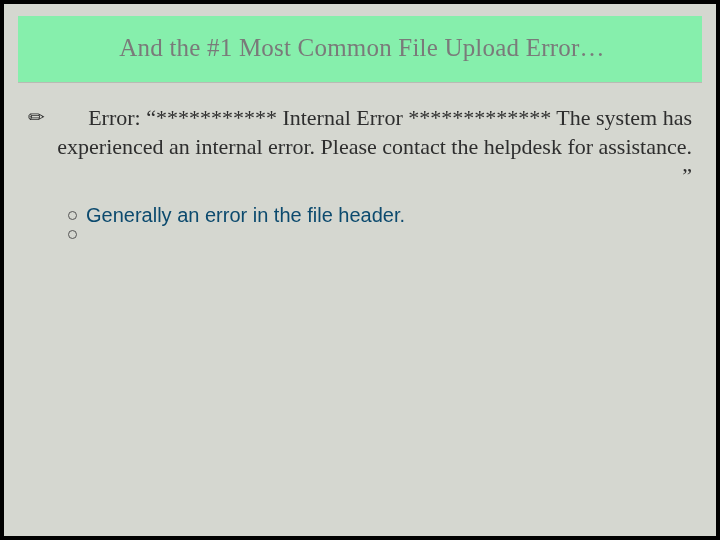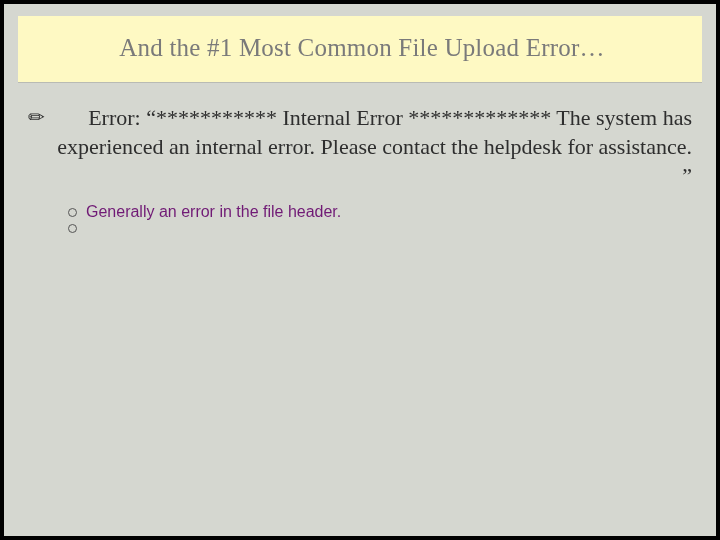--- a/index.html
+++ b/index.html
@@ -12,21 +12,21 @@
     justify-content: center;
   }
   .slide {
     width: 712px;
     height: 532px;
     background: #d5d7d0;
     position: relative;
     margin: 4px;
   }
   .title-area {
-    background: #fef9c3;
+    background: #86efac;
     margin: 12px 14px 0 14px;
     padding: 18px 20px 20px 24px;
     border-bottom: 1px solid #b9bbb4;
   }
   .title {
     color: #7a7a7a;
     font-size: 25px;
     font-weight: 400;
     text-align: center;
     letter-spacing: 0.2px;
@@ -49,22 +49,22 @@
     color: #2e2e2e;
   }
   .main-bullet .text {
     flex: 1 1 auto;
     text-align: right;
   }
   .sub-list {
     margin-top: 10px;
     padding-left: 36px;
     font-family: Arial, Helvetica, sans-serif;
-    font-size: 16px;
-    color: #701a75;
+    font-size: 20px;
+    color: #0c4a6e;
     line-height: 1.5;
   }
   .sub-item {
     display: flex;
     align-items: center;
   }
   .sub-item .icon {
     flex: 0 0 auto;
     width: 16px;
     display: inline-flex;

